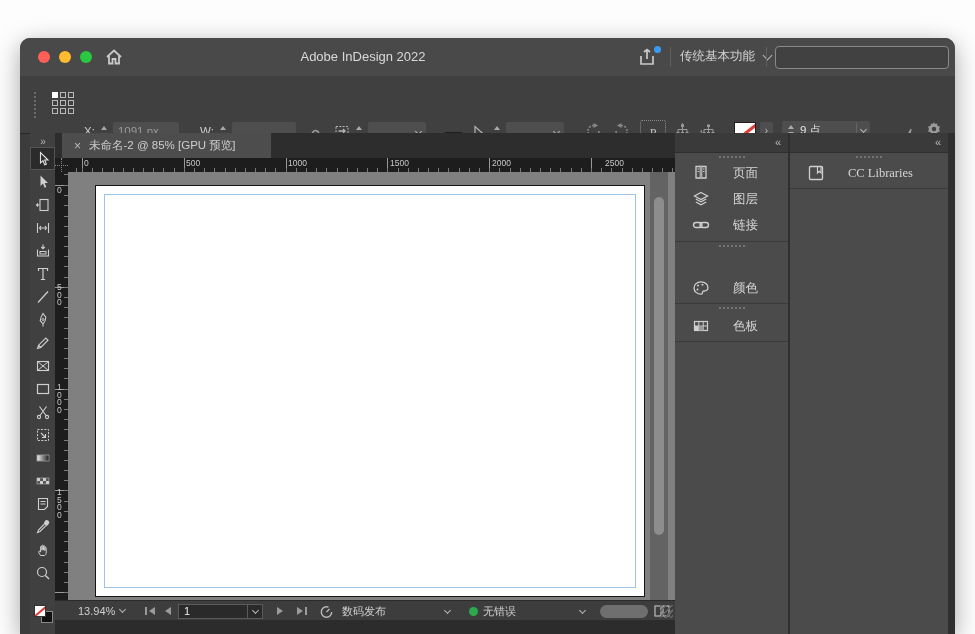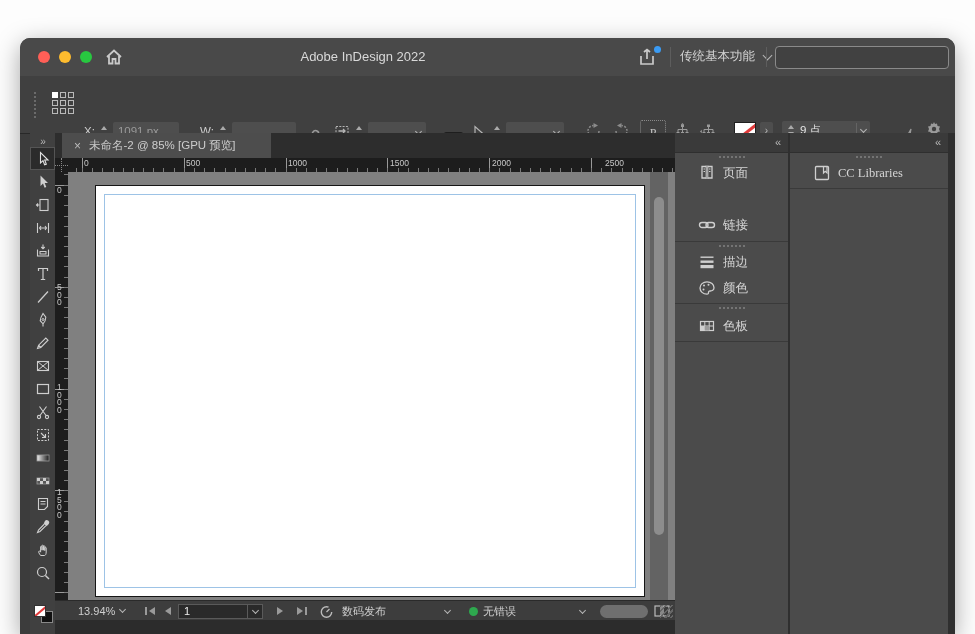--- a/index.html
+++ b/index.html
@@ -79,21 +79,21 @@
   .nav-bar{width:2px;height:8px;background:#9a9a9a;}
   .pgfield{width:70px;height:15px;background:#2a2a2a;border:1px solid #5a5a5a;color:#eee;display:flex;align-items:center;padding:0 5px;box-sizing:border-box;}
   .pgchev{width:15px;height:15px;background:#2a2a2a;border:1px solid #5a5a5a;border-left:none;display:flex;align-items:center;justify-content:center;box-sizing:border-box;}
   .dot-green{width:9px;height:9px;border-radius:50%;background:#2ea84e;}
   .hscroll-pill{position:absolute;left:545px;top:4px;width:48px;height:13px;background:#6f6f6f;border-radius:7px;}
   .grip-corner{position:absolute;right:2px;top:4px;width:13px;height:13px;background:repeating-linear-gradient(135deg,#666 0 1.5px,transparent 1.5px 4px);}
   
   .dock{position:absolute;top:95px;bottom:0;background:#4b4b4b;}
   .dock-head{position:absolute;left:0;top:0;right:0;height:19px;background:#3a3a3a;border-bottom:1px solid #2f2f2f;color:#b8b8b8;font-size:11px;}
   .dock-head .col{position:absolute;right:8px;top:3px;letter-spacing:-1px;}
-  .panel-item{position:absolute;left:0;right:0;height:26px;display:flex;align-items:center;gap:7px;padding-left:23px;color:#d6d6d6;font-size:12.5px;}
+  .panel-item{position:absolute;left:0;right:0;height:26px;display:flex;align-items:center;gap:23px;padding-left:17px;color:#d6d6d6;font-size:12.5px;}
   .sep{position:absolute;left:0;right:0;height:1px;background:#3a3a3a;}
   .grip-dock{position:absolute;left:50%;transform:translateX(-50%);width:26px;border-top:2px dotted #747474;}
   .dock-gap{position:absolute;top:95px;bottom:0;background:#2f2f2f;}
 </style>
 </head>
 <body>
 
 <div class="window">
 
   <div class="titlebar">
@@ -550,39 +550,39 @@
     </div>
     <span class="grip-dock" style="top:23px;"></span>
     <div class="panel-item" style="top:27px;">
       <svg width="18" height="18" viewBox="0 0 18 18">
           <path d="M8.2 2.5 H4 V14 H8.2 M9.8 2.5 H14 V14 H9.8" fill="none" stroke="#cfcfcf" stroke-width="1.3"></path>
           <path d="M8.2 1.5 V15 M9.8 1.5 V15" stroke="#cfcfcf" stroke-width="1"></path>
           <path d="M5.5 5 H7 M11 5 H12.5 M5.5 7.5 H7 M11 7.5 H12.5" stroke="#cfcfcf"></path>
         </svg>
       <span>页面</span>
     </div>
+    <div class="panel-item" style="top:53px;">
+      <svg width="18" height="18" viewBox="0 0 18 18">
+          <path d="M9 2.5 L15.5 6 L9 9.5 L2.5 6 Z" fill="none" stroke="#cfcfcf" stroke-width="1.3"></path>
+          <path d="M3.8 9 L9 11.8 L14.2 9" fill="none" stroke="#cfcfcf" stroke-width="1.3"></path>
+          <path d="M3.8 12 L9 14.8 L14.2 12" fill="none" stroke="#cfcfcf" stroke-width="1.3"></path>
+        </svg>
+      <span>图层</span>
+    </div>
     <div class="panel-item" style="top:79px;">
       <svg width="18" height="18" viewBox="0 0 18 18">
           <g fill="none" stroke="#cfcfcf" stroke-width="1.4">
             <rect x="1.5" y="6.5" width="8.5" height="5" rx="2.5"></rect>
             <rect x="8" y="6.5" width="8.5" height="5" rx="2.5"></rect>
           </g>
         </svg>
       <span>链接</span>
     </div>
     <span class="sep" style="top:108px;"></span>
     <span class="grip-dock" style="top:112px;"></span>
-    <div class="panel-item" style="top:116px;">
-      <svg width="18" height="18" viewBox="0 0 18 18">
-          <rect x="2.5" y="3.5" width="13" height="1.4" fill="#cfcfcf"></rect>
-          <rect x="2.5" y="7.5" width="13" height="2.4" fill="#cfcfcf"></rect>
-          <rect x="2.5" y="12" width="13" height="3.2" fill="#cfcfcf"></rect>
-        </svg>
-      <span>描边</span>
-    </div>
     <div class="panel-item" style="top:142px;">
       <svg width="18" height="18" viewBox="0 0 18 18">
           <path d="M9 2.8 C5 2.8 2 5.6 2 9 C2 12.4 5 15.2 9 15.2 C10.2 15.2 10.6 14.4 10.5 13.6 C10.4 12.6 11 12 12 12 C14 12.1 16 11.2 16 8.8 C16 5.5 13 2.8 9 2.8 Z" fill="none" stroke="#cfcfcf" stroke-width="1.3"></path>
           <circle cx="6" cy="6.5" r="1" fill="#cfcfcf"></circle>
           <circle cx="10.5" cy="5.8" r="1" fill="#cfcfcf"></circle>
           <circle cx="5.5" cy="10.5" r="1" fill="#cfcfcf"></circle>
         </svg>
       <span>颜色</span>
     </div>
     <span class="sep" style="top:170px;"></span>

